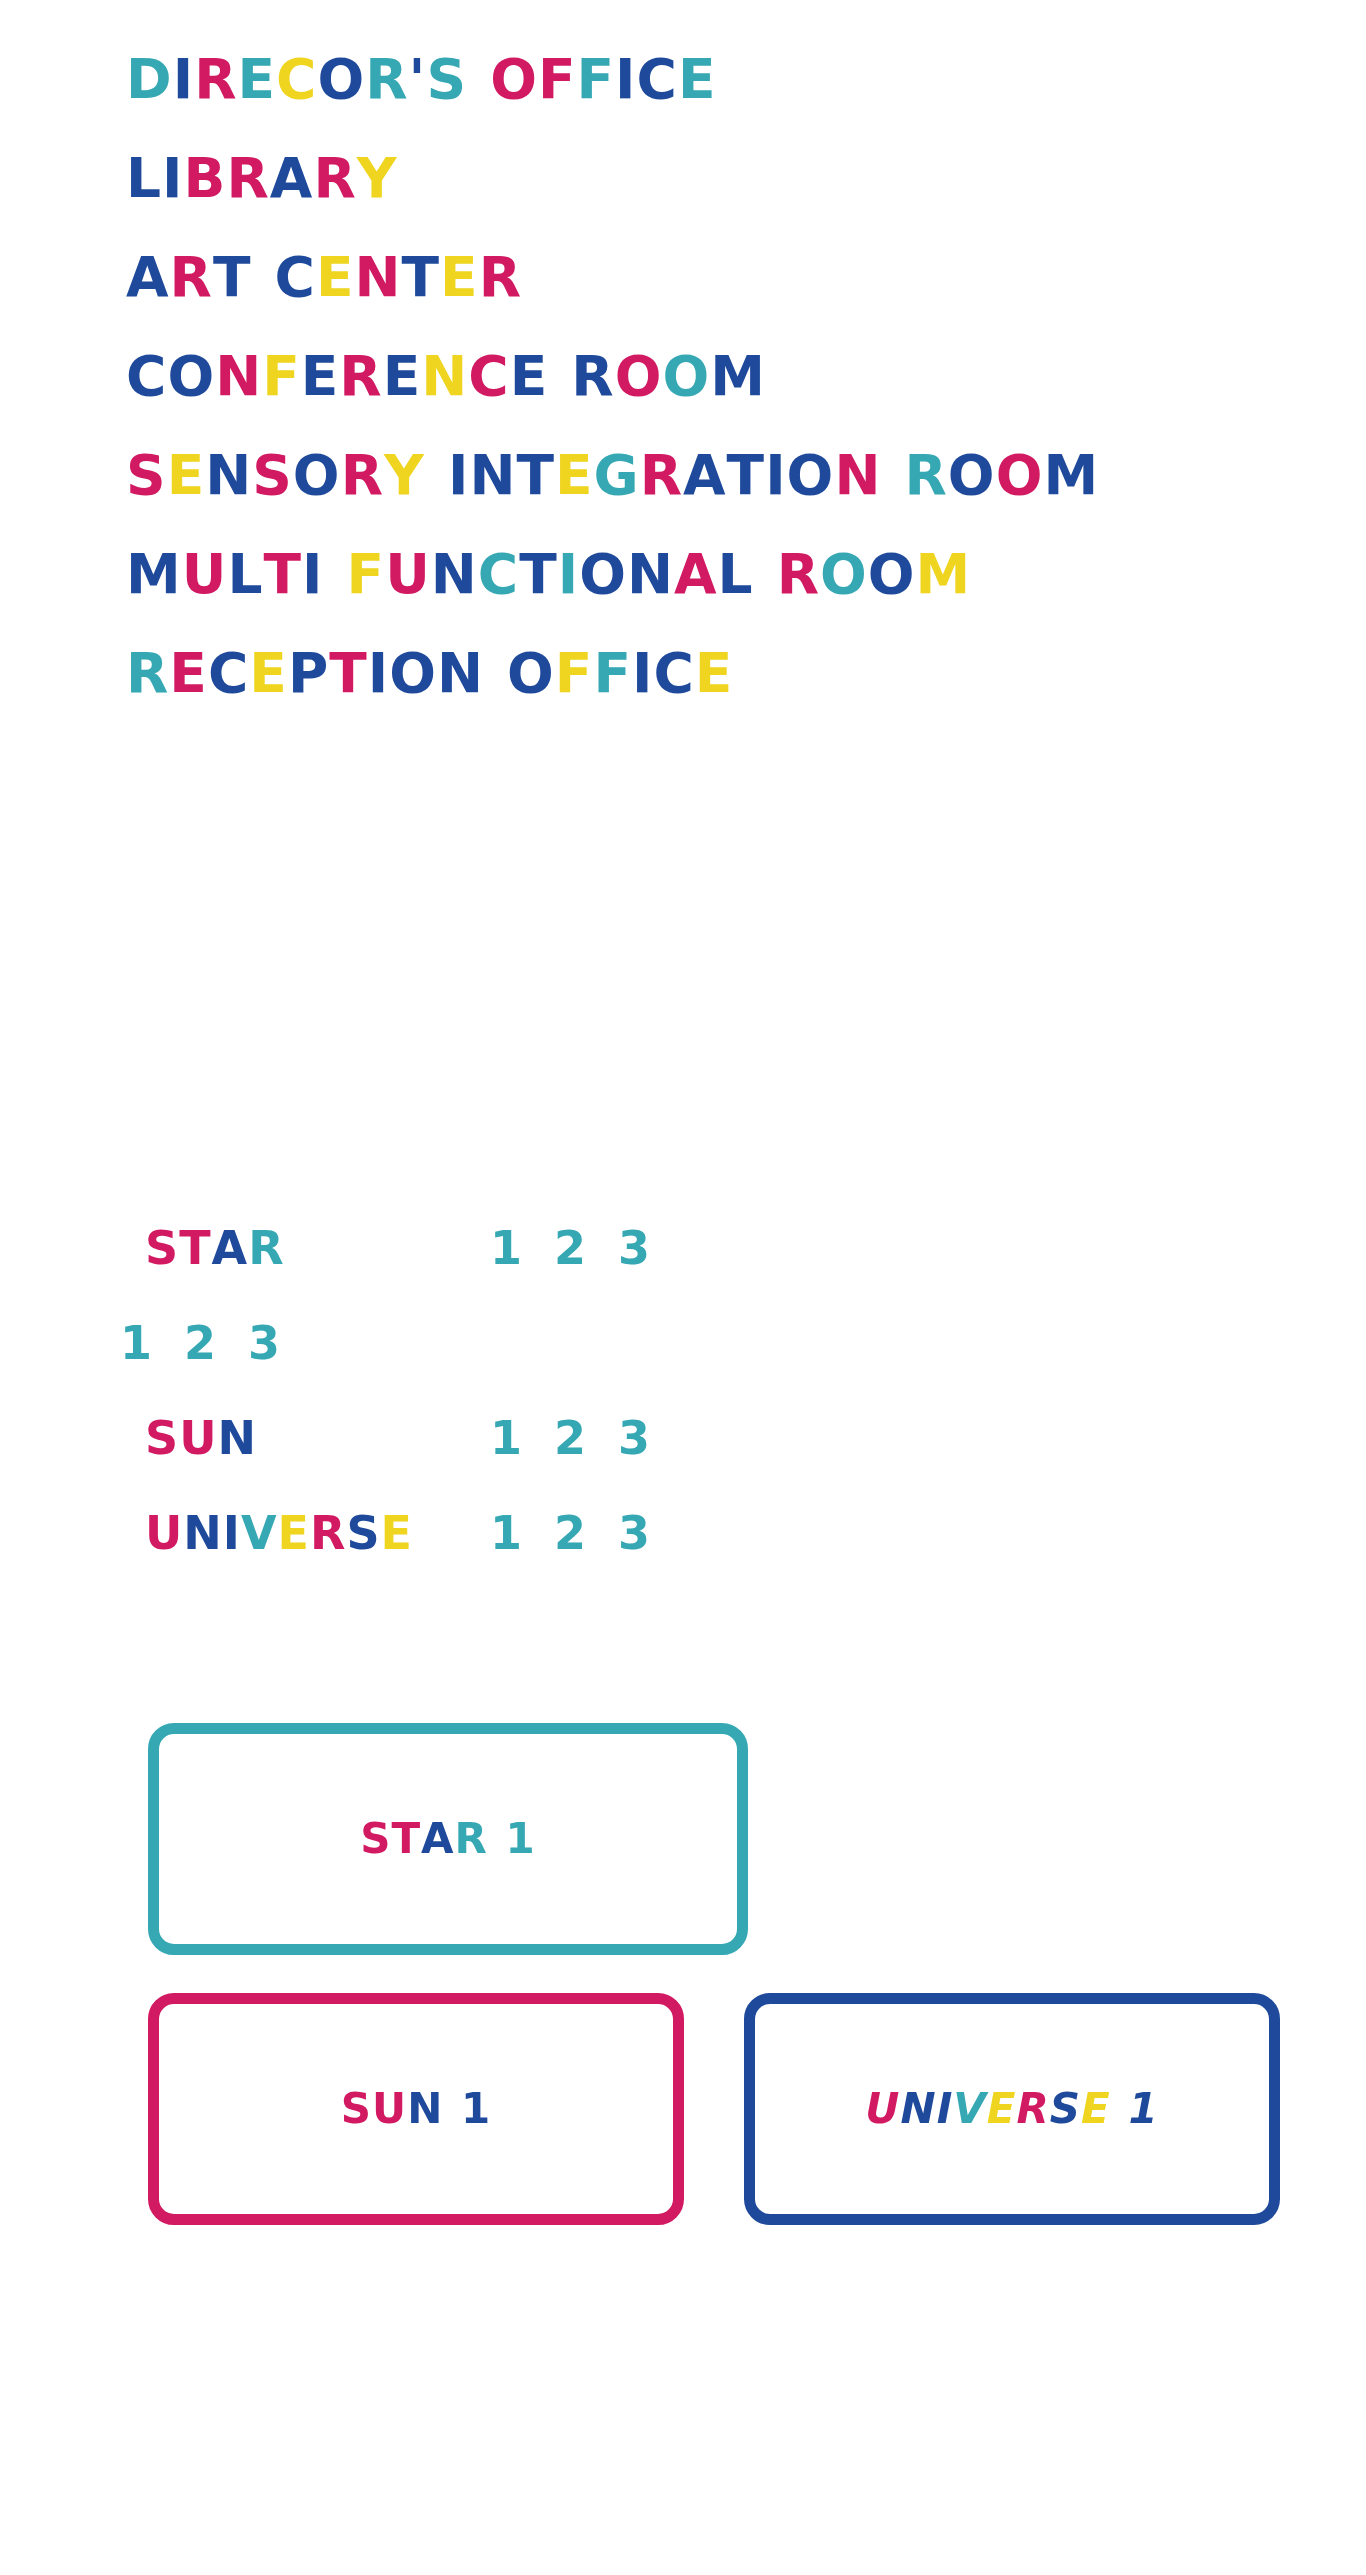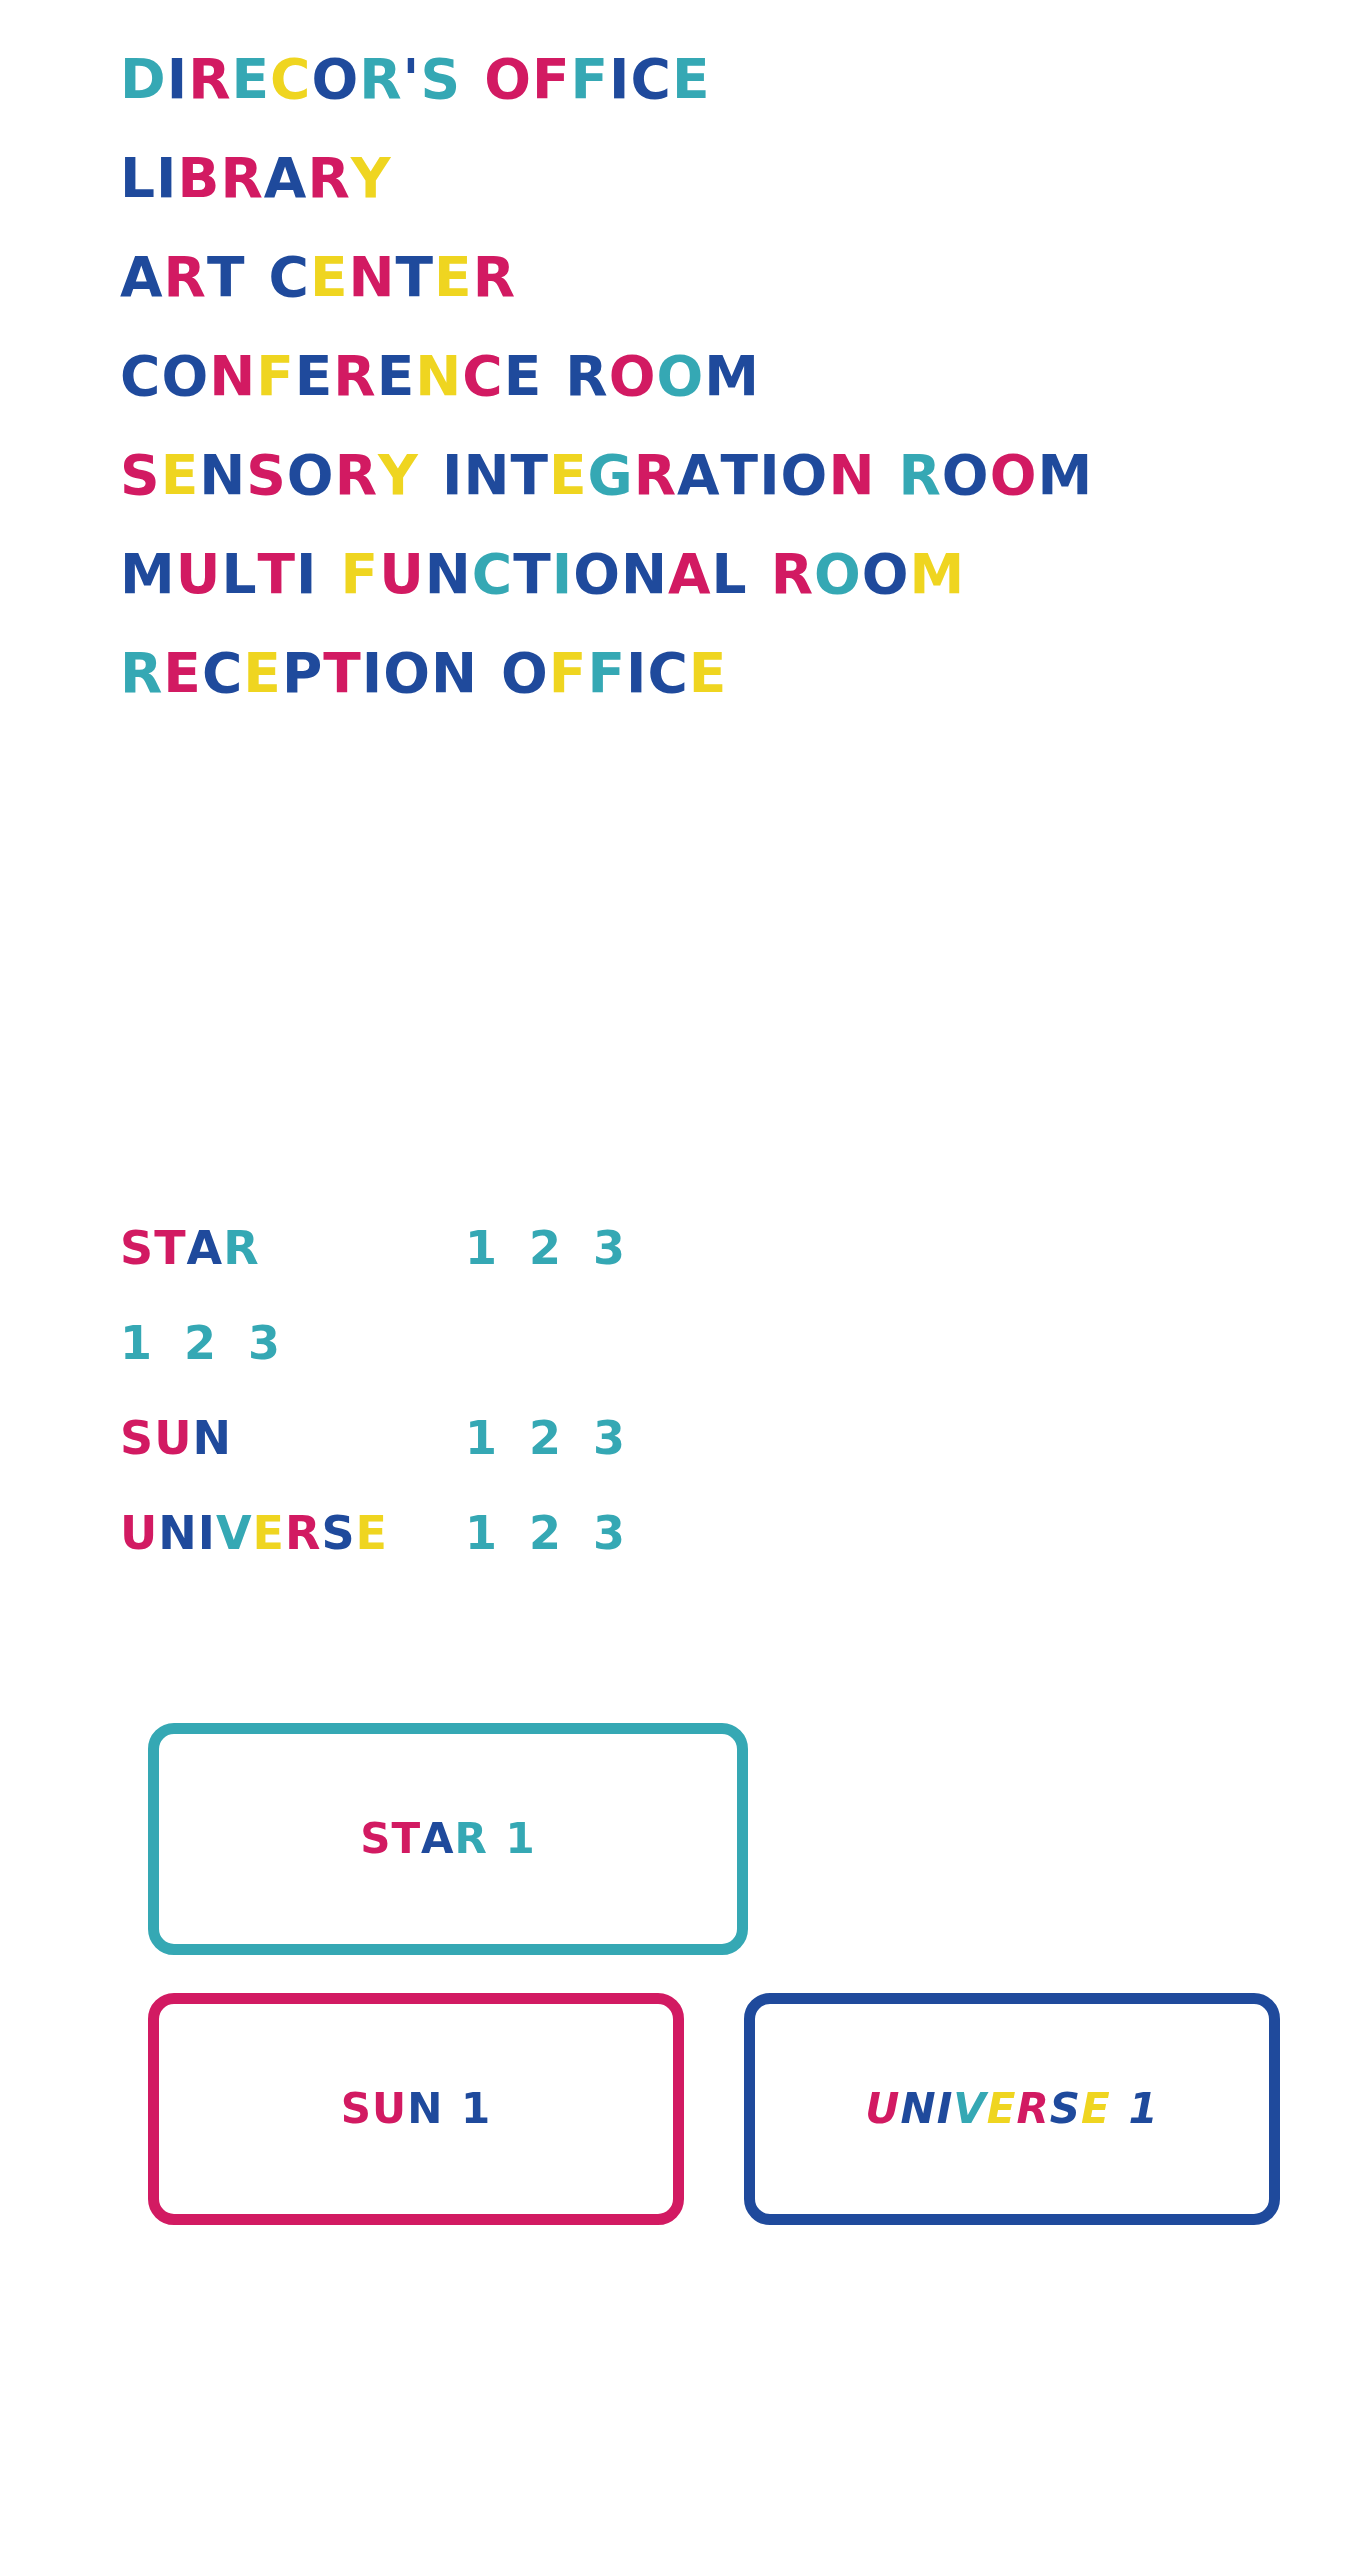--- a/index.html
+++ b/index.html
@@ -29,20 +29,21 @@
   .room-list {
     position: absolute;
     left: 120px;
     top: 30px;
     width: 1180px;
   }
   .room-row {
     height: 99px;
     display: flex;
     align-items: center;
+    margin-left: 6px;
   }
   .room-title {
     display: inline-block;
     white-space: pre;
     line-height: 1;
   }
 
   
   .g {
     display: inline-block;
@@ -75,20 +76,21 @@
   }
   .token-row {
     display: flex;
     align-items: center;
     height: 95px;
   }
   .token-name {
     width: 345px;
     white-space: pre;
     line-height: 1;
+    margin-left: 25px;
   }
   .token-name .g { font-size: 46px; letter-spacing: 1px; }
 
   .token-nums {
     display: flex;
     gap: 32px;
   }
   .token-nums .num { line-height: 1; }
   .token-nums .g { font-size: 46px; }
 

